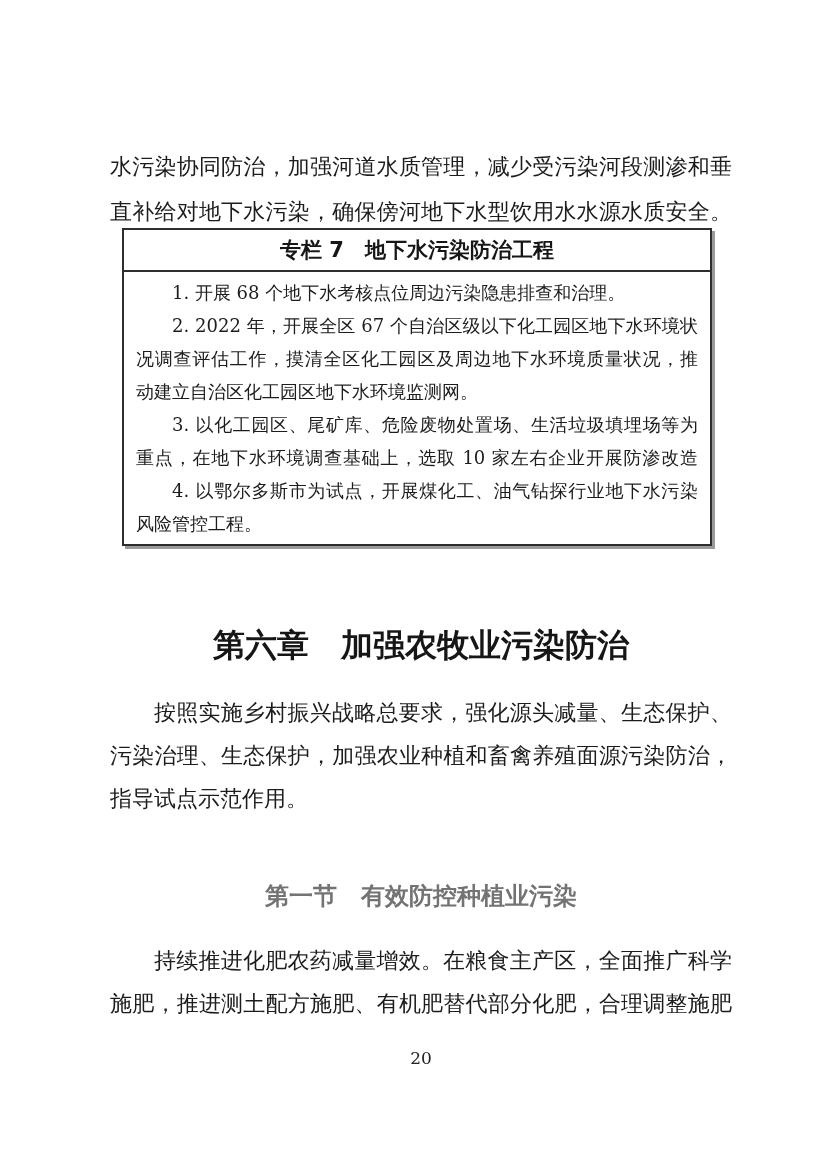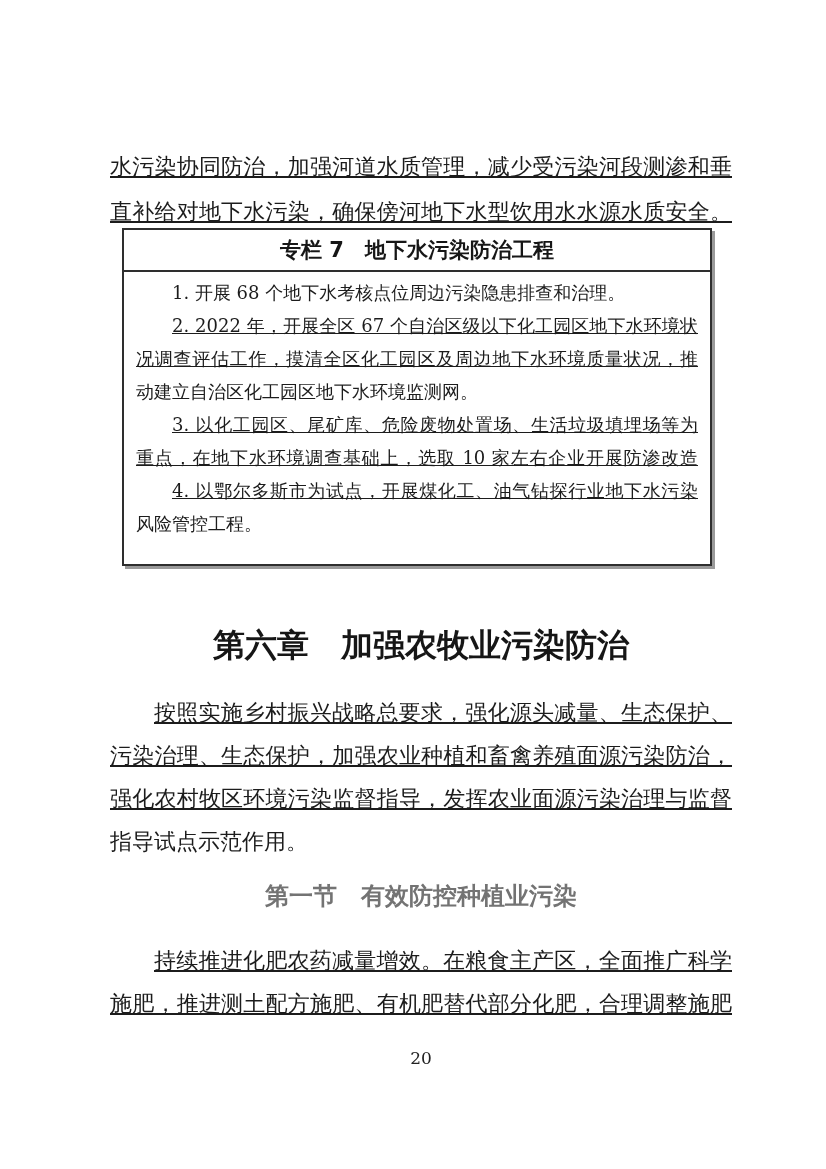--- a/index.html
+++ b/index.html
@@ -15,21 +15,20 @@
     font-family: "DejaVu Serif", "Liberation Serif", serif;
     color: #1c1c1c;
     overflow: hidden;
   }
   .tline {
     text-align: left;
   }
   .tline.just {
     text-align: justify;
     text-align-last: justify;
-    text-decoration: underline;
   }
   .tline.indent {
     text-indent: 2em;
   }
   .intro-para {
     position: absolute;
     left: 110px;
     top: 144px;
     width: 622px;
     font-size: 22px;
@@ -49,21 +48,21 @@
     height: 40px;
     line-height: 40px;
     text-align: center;
     border-bottom: 2px solid #2e2e2e;
     font-family: "DejaVu Sans", "Liberation Sans", sans-serif;
     font-weight: bold;
     font-size: 21px;
     color: #161616;
   }
   .callout-body {
-    padding: 4px 12px 24px 12px;
+    padding: 4px 12px 4px 12px;
     font-size: 18px;
     line-height: 33px;
   }
   .chapter-title {
     position: absolute;
     left: 110px;
     top: 624px;
     width: 622px;
     margin: 0;
     text-align: center;
@@ -127,21 +126,20 @@
         <div class="tline just indent">4. 以鄂尔多斯市为试点，开展煤化工、油气钻探行业地下水污染</div>
         <div class="tline">风险管控工程。</div>
       </div>
   </div>
 
   <h1 class="chapter-title">第六章　加强农牧业污染防治</h1>
 
   <div class="body-para para1">
       <div class="tline just indent">按照实施乡村振兴战略总要求，强化源头减量、生态保护、</div>
       <div class="tline just">污染治理、生态保护，加强农业种植和畜禽养殖面源污染防治，</div>
-      <div class="tline just">强化农村牧区环境污染监督指导，发挥农业面源污染治理与监督</div>
       <div class="tline">指导试点示范作用。</div>
     </div>
 
   <h2 class="section-title">第一节　有效防控种植业污染</h2>
 
   <div class="body-para para2">
       <div class="tline just indent">持续推进化肥农药减量增效。在粮食主产区，全面推广科学</div>
       <div class="tline just">施肥，推进测土配方施肥、有机肥替代部分化肥，合理调整施肥</div>
     </div>
 

